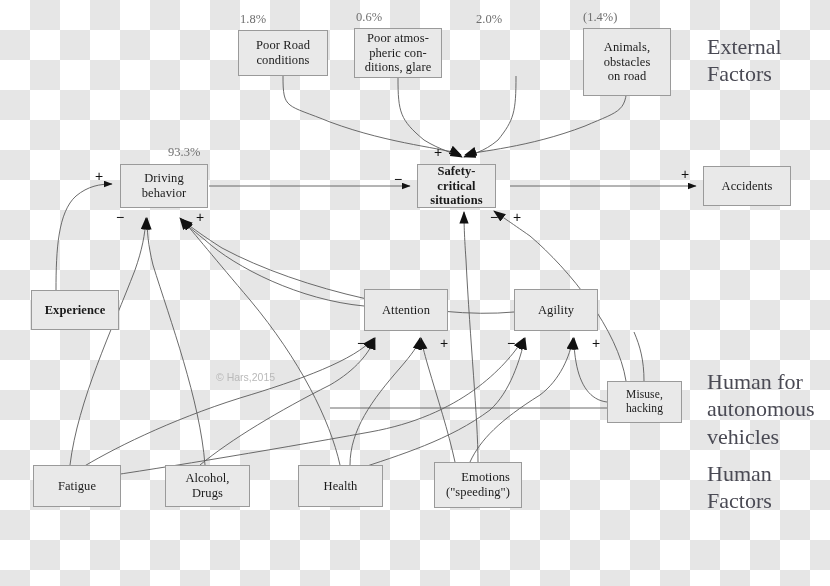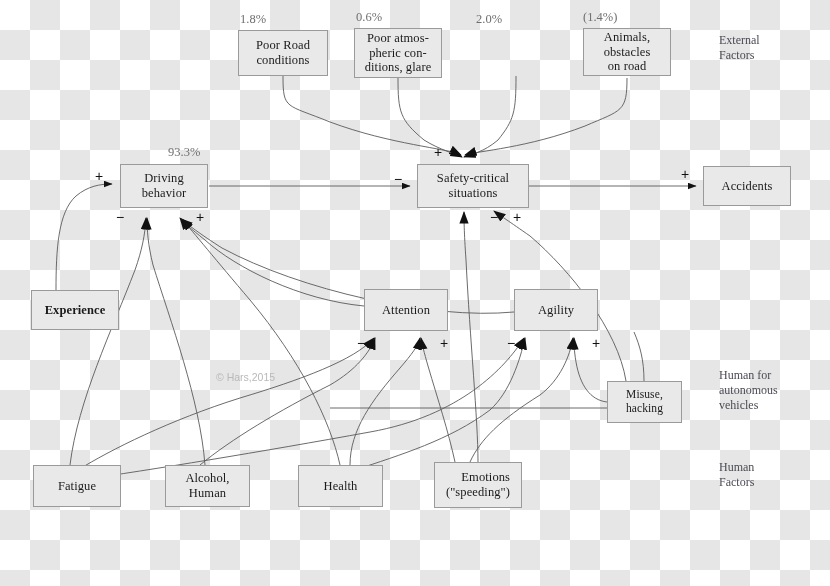--- a/index.html
+++ b/index.html
@@ -54,25 +54,24 @@
     position: absolute;
     color: #111111;
     font-size: 14px;
     font-family: "Liberation Sans", sans-serif;
     line-height: 1;
     white-space: nowrap;
   }
   .group-label {
     position: absolute;
     color: #4a4a54;
-    font-size: 12px;
+    font-size: 22px;
     line-height: 1.24;
     white-space: nowrap;
     font-family: "Liberation Serif", "DejaVu Serif", serif;
-    margin-left: 12px;
   }
   .watermark {
     position: absolute;
     color: #b9b9b9;
     font-size: 10.5px;
     font-family: "Liberation Sans", sans-serif;
     white-space: nowrap;
     text-align: right;
   }
 </style>
@@ -189,31 +188,31 @@
 
   <div class="node" style="left:238px; top:30px; width:90px; height:46px;">
       <span style="white-space:pre-line;">Poor Road
 conditions</span>
     </div>
   <div class="node" style="left:354px; top:28px; width:88px; height:50px;">
       <span style="white-space:pre-line;">Poor atmos-
 pheric con-
 ditions, glare</span>
     </div>
-  <div class="node" style="left:583px; top:28px; width:88px; height:48px;">
+  <div class="node" style="left:583px; top:28px; width:88px; height:68px;">
       <span style="white-space:pre-line;">Animals,
 obstacles
 on road</span>
     </div>
 
   <div class="node" style="left:120px; top:164px; width:88px; height:44px;">
       <span style="white-space:pre-line;">Driving
 behavior</span>
     </div>
-  <div class="node" style="left:417px; top:164px; width:112px; height:44px;">
+  <div class="node" style="left:417px; top:164px; width:79px; height:44px;font-weight:bold;">
       <span style="white-space:pre-line;">Safety-critical
 situations</span>
     </div>
   <div class="node" style="left:703px; top:166px; width:88px; height:40px;">
       <span style="white-space:pre-line;">Accidents</span>
     </div>
 
   <div class="node" style="left:31px; top:290px; width:88px; height:40px;">
       <span style="white-space:pre-line;font-weight:bold;">Experience</span>
     </div>
@@ -226,21 +225,21 @@
     </div>
   <div class="node" style="left:514px; top:289px; width:84px; height:42px;">
       <span style="white-space:pre-line;">Agility</span>
     </div>
 
   <div class="node" style="left:33px; top:465px; width:88px; height:42px;">
       <span style="white-space:pre-line;">Fatigue</span>
     </div>
   <div class="node" style="left:165px; top:465px; width:85px; height:42px;">
       <span style="white-space:pre-line;">Alcohol,
-Human</span>
+Drugs</span>
     </div>
   <div class="node" style="left:298px; top:465px; width:85px; height:42px;">
       <span style="white-space:pre-line;">Health</span>
     </div>
   <div class="node" style="left:434px; top:462px; width:88px; height:46px;">
       <span style="white-space:pre-line;text-align:right;">Emotions
 ("speeding")</span>
     </div>
 
   <div class="sign" style="left:95px; top:169px;">+</div>

